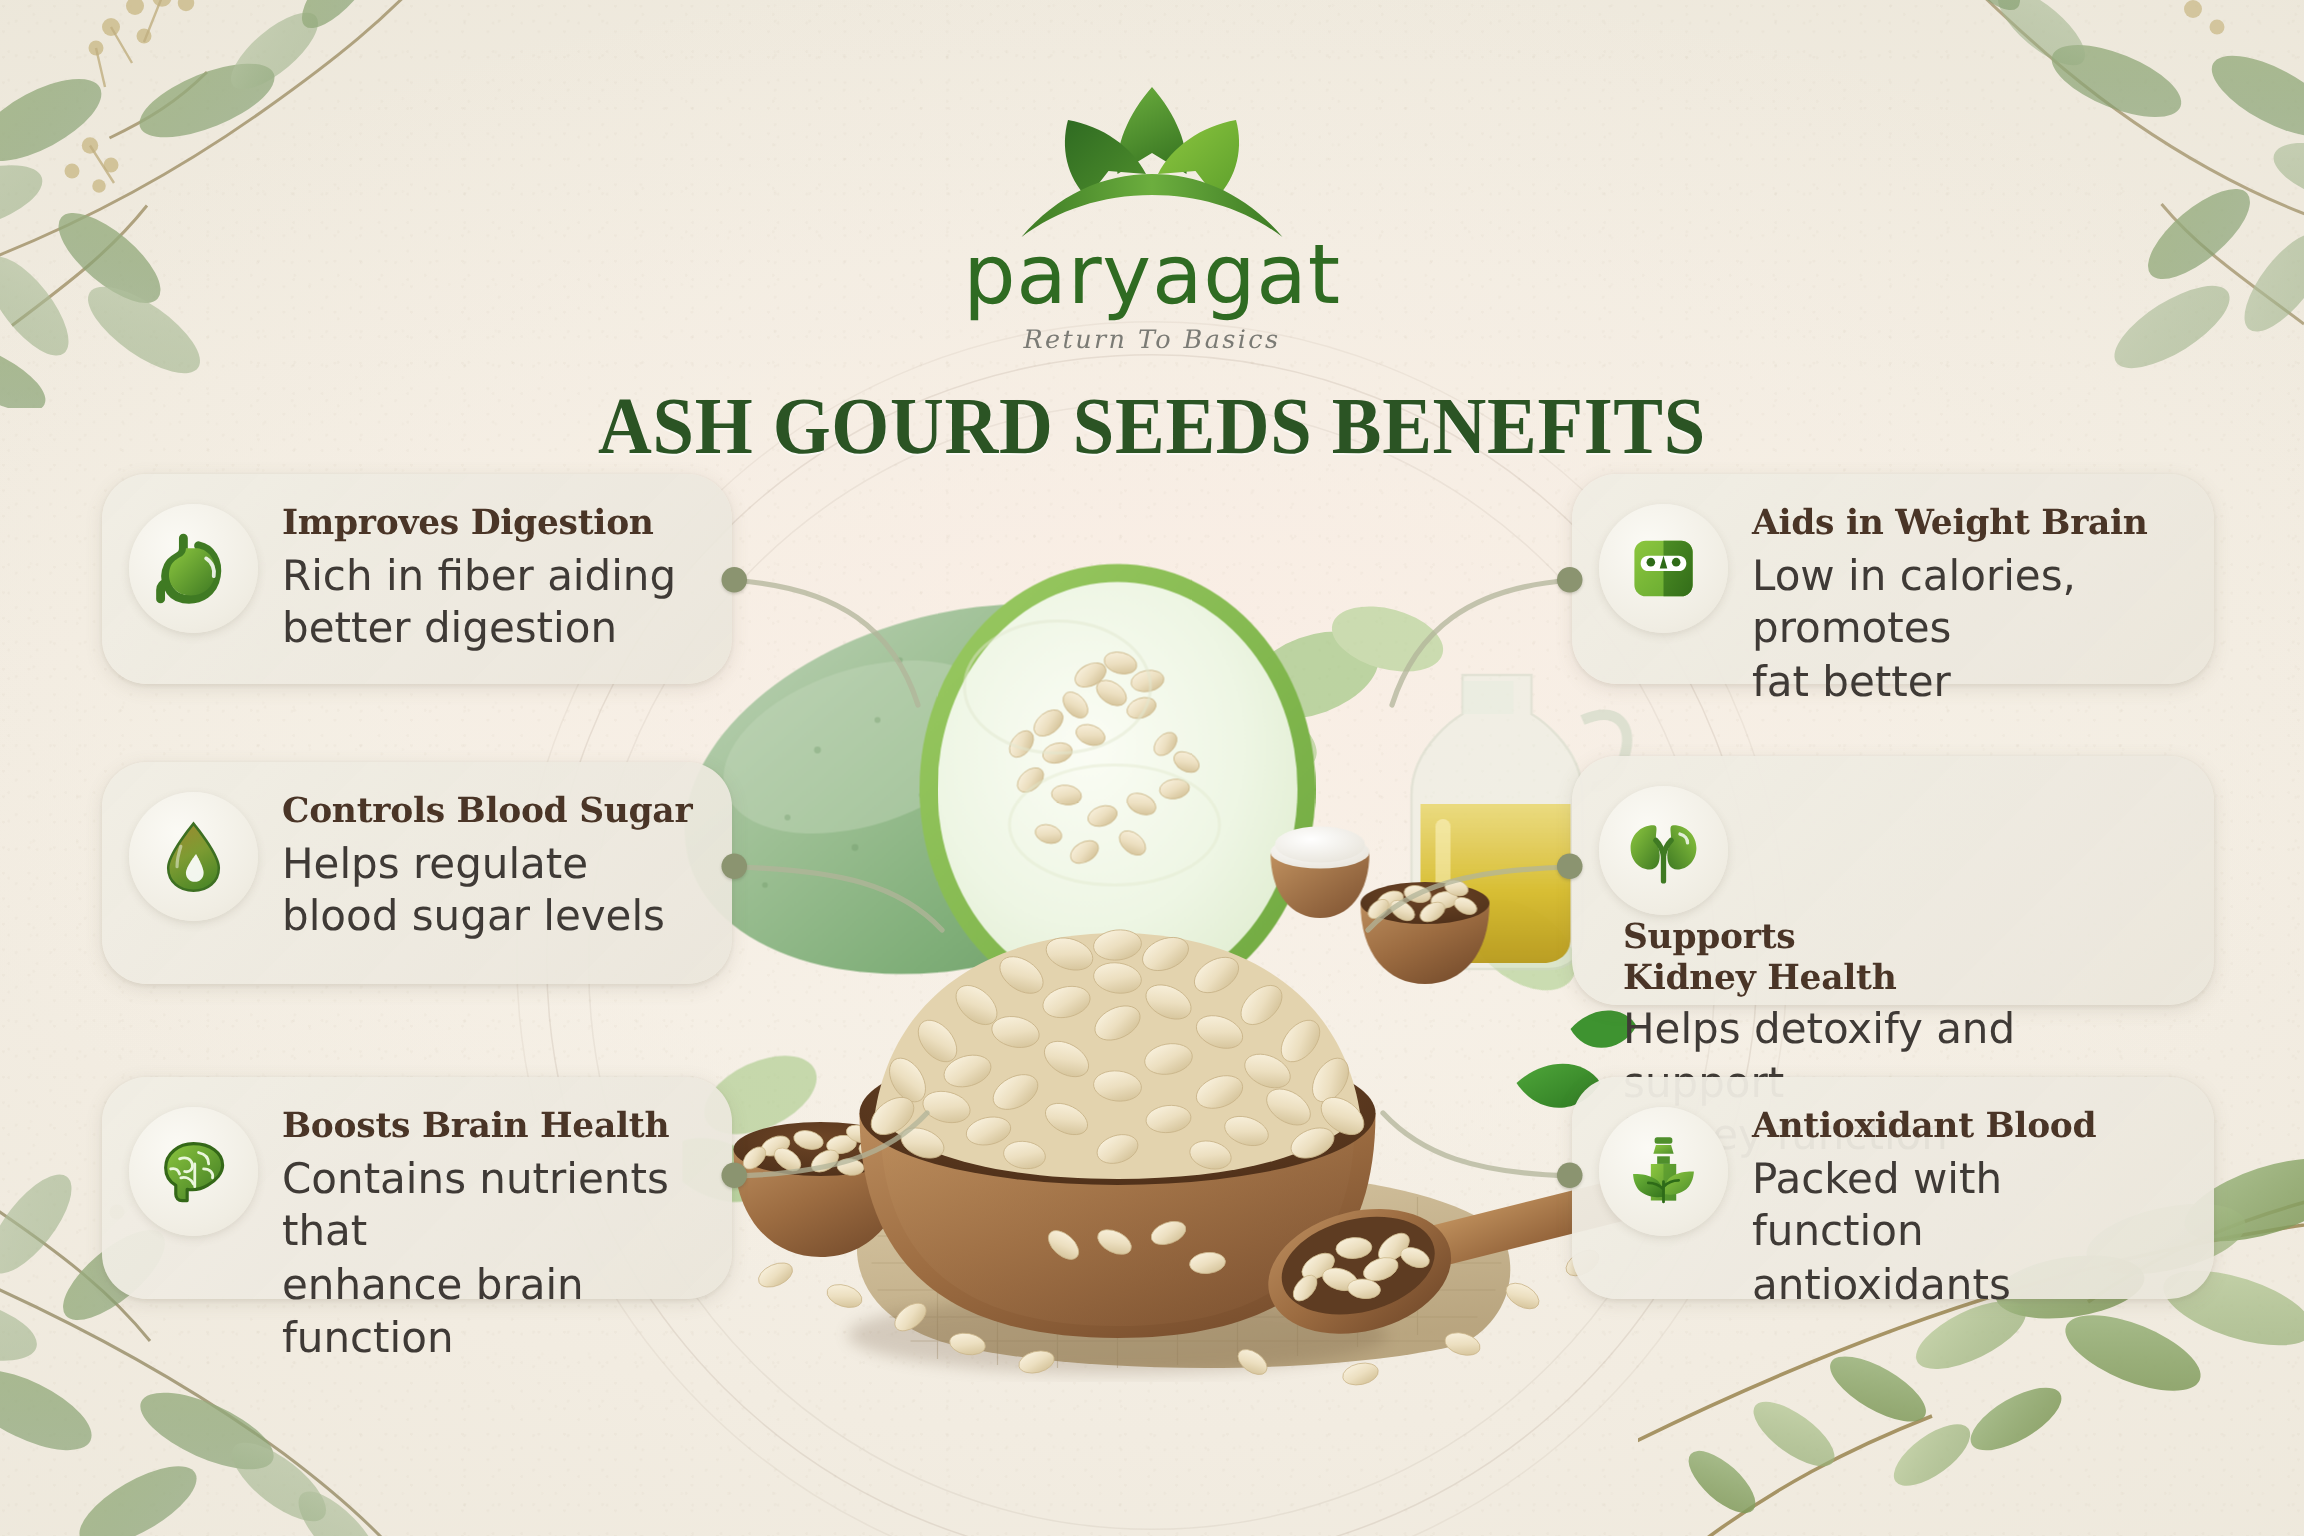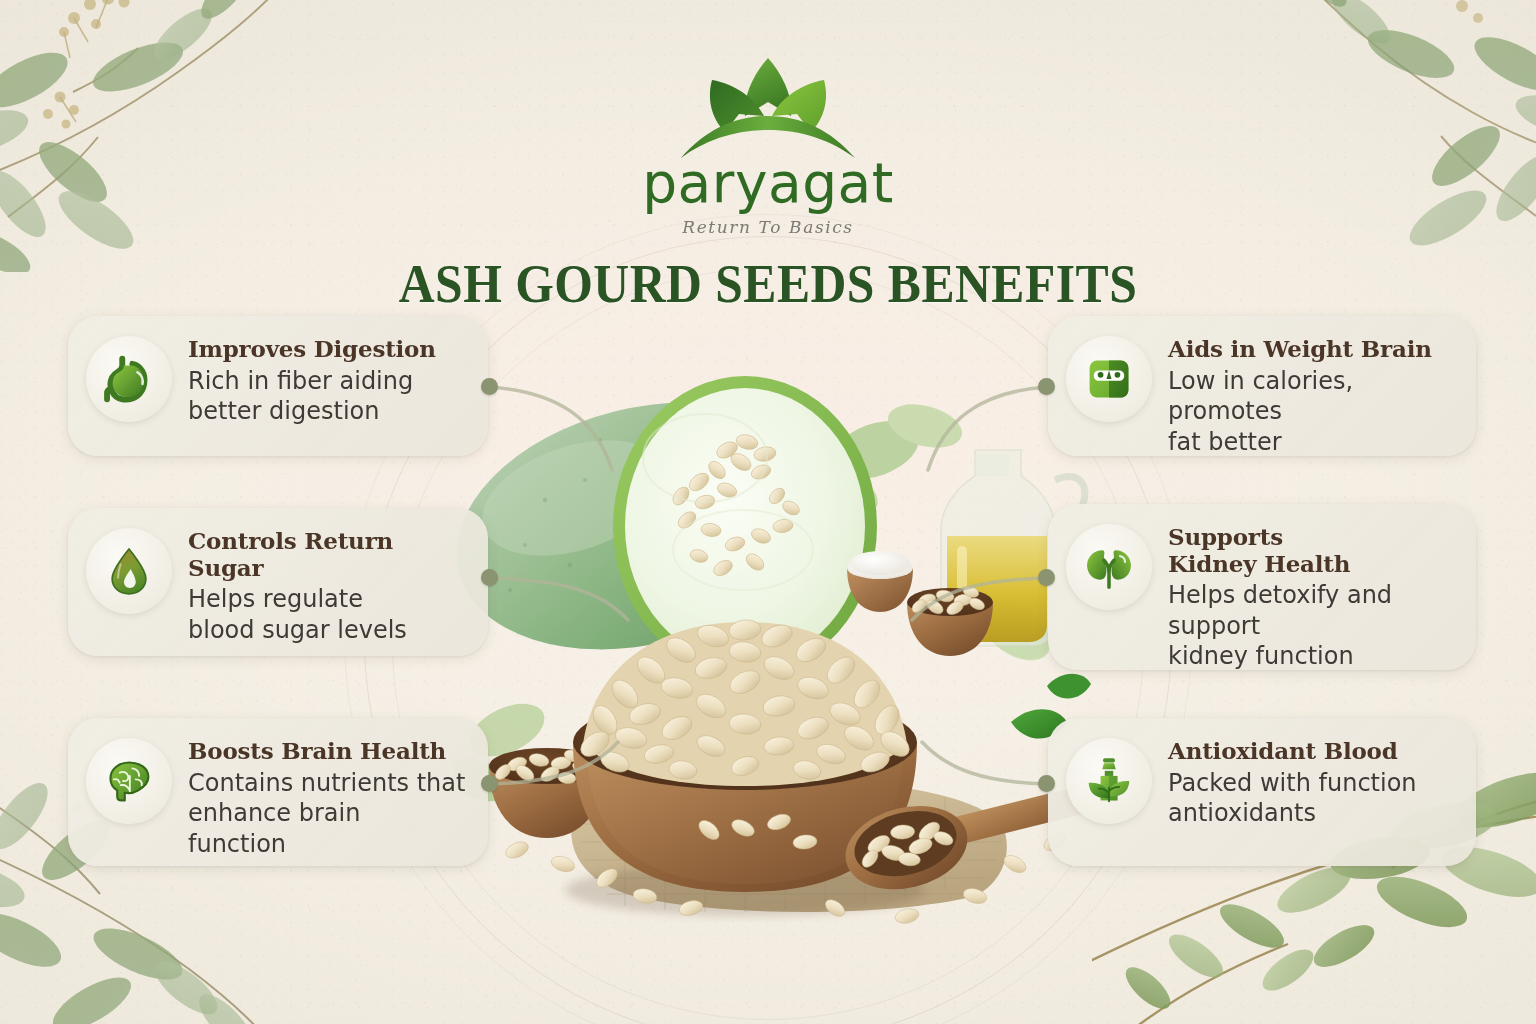--- a/index.html
+++ b/index.html
@@ -83,42 +83,42 @@
     border-radius:30px;
     box-shadow:0 3px 12px rgba(110,100,80,0.13), 0 1px 3px rgba(110,100,80,0.10);
     display:flex; align-items:flex-start;
     padding:18px 22px 18px 18px;
   }
   .card.left  { left:68px;   width:420px; }
   .card.right { left:1048px; width:428px; }
   .row1 { top:316px; height:140px; }
   .row2 { top:508px; height:148px; }
   .row3 { top:718px; height:148px; }
-  .card.right.row2 { top:504px; height:166px; }
+  .card.right.row2 { top:504px; height:166px;flex-direction:column; }
 
   .icon-badge {
     flex:0 0 auto;
     width:86px; height:86px; border-radius:50%;
     background:radial-gradient(circle at 38% 32%, #fbfaf5 0%, #f0ede3 70%, #e8e4d8 100%);
     box-shadow:0 2px 6px rgba(110,100,80,0.16);
     display:flex; align-items:center; justify-content:center;
     margin-top:2px;
   }
   .icon-badge svg { width:54px; height:54px; display:block; }
 
   .card-text { padding-left:16px; padding-top:2px; }
   .card-title {
     font-family:"DejaVu Serif", serif;
     font-weight:700; font-size:23px; line-height:1.16;
     color:#4a3527; letter-spacing:-0.2px;
     white-space:pre-line;
   }
   .card-desc {
     font-family:"DejaVu Sans", sans-serif;
-    font-size:24px; line-height:1.27; color:#3f3a36;
+    font-size:28px; line-height:1.27; color:#3f3a36;
     margin-top:3px; white-space:pre-line;
   }
 
   
   .dot {
     position:absolute; width:17px; height:17px; border-radius:50%;
     background:#8b9470; box-shadow:0 1px 2px rgba(80,80,60,0.25);
   }
   #connectors { position:absolute; left:0; top:0; width:1536px; height:1024px; pointer-events:none; }
 </style>
@@ -596,21 +596,21 @@
               <stop offset="45%" stop-color="#7d9b32"></stop>
               <stop offset="100%" stop-color="#4a8626"></stop>
             </linearGradient>
           </defs>
         <path d="M32,6 C32,6 12,30 12,41 C12,52 21,59 32,59 C43,59 52,52 52,41 C52,30 32,6 32,6 Z" fill="url(#igB)" stroke="#3d6f22" stroke-width="2"></path>
         <path d="M34,30 C34,30 26,40 26,45 C26,49 29,52 33,52 C37,52 40,49 40,45 C40,40 34,30 34,30 Z" fill="#ffffff" opacity="0.92"></path>
         <path d="M22,24 C20,30 19,36 19,40" fill="none" stroke="#ffffff" stroke-width="2.5" stroke-linecap="round" opacity="0.45"></path>
       </svg>
     </div>
     <div class="card-text">
-      <div class="card-title">Controls Return Sugar</div>
+      <div class="card-title">Controls Blood Sugar</div>
       <div class="card-desc">Helps regulate
 blood sugar levels</div>
     </div>
   </div>
 
   <div class="card left row3">
     <div class="icon-badge">
       <svg viewBox="0 0 64 64">
         <defs>
             <linearGradient id="igC" x1="0" y1="0" x2="1" y2="1">

